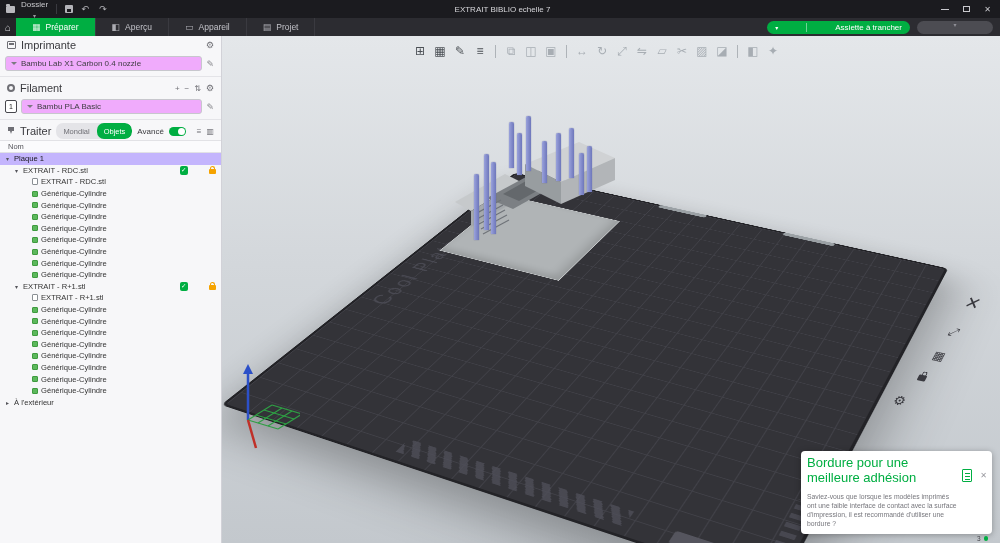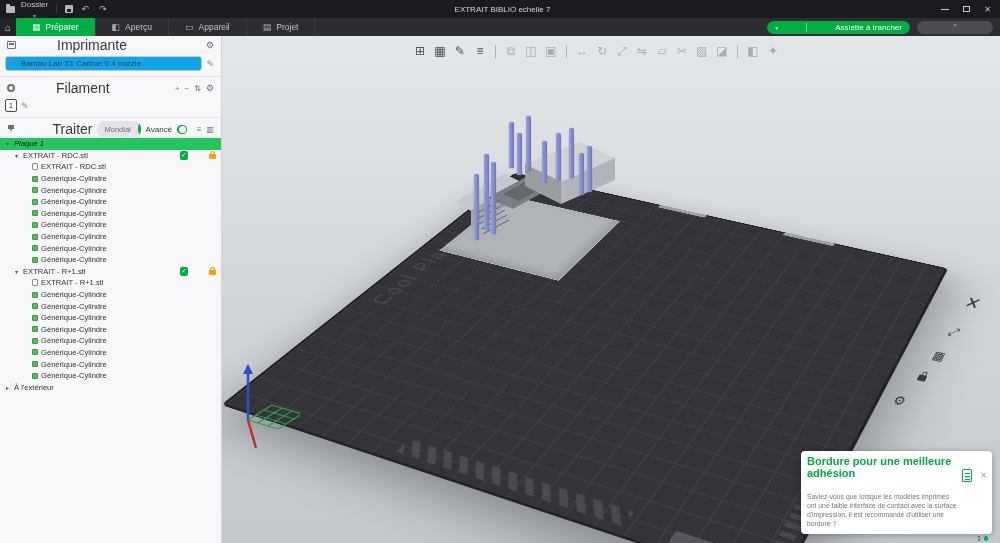--- a/index.html
+++ b/index.html
@@ -36,53 +36,53 @@
   .btn-slice { background:#00ae42; color:#fff;gap:28px; }
   .btn-print { background:#4c4c52; color:#8f8f97;flex-direction:column; }
   .pill-caret { font-size:6px; }
   .pill-sep { width:1px; height:9px; background:rgba(255,255,255,.45); }
   .btn-print .pill-sep { background:rgba(255,255,255,.18); }
 
   
   .sidebar { position:absolute; left:0; top:36px; width:222px; bottom:0; background:#f7f7f9;
     border-right:1px solid #d2d2d8; font-size:8px; color:#333; }
   .sec-h { display:flex; align-items:center; height:18px; padding:0 7px; gap:5px; }
-  .sec-title { font-size:14px; color:#3a3a3e;margin-left:36px; }
+  .sec-title { font-size:11px; color:#3a3a3e; }
   .flex-sp { flex:1; }
   .ic-gear { font-size:9px; color:#707076; }
   .ic-pencil { font-size:9px; color:#85858b; }
   .ic-small { font-size:8px; color:#707076; }
   .ic-printer { width:9px; height:8px; border:1px solid #6f6f75; border-radius:1px; position:relative; }
   .ic-printer::after { content:""; position:absolute; left:1px; top:1px; width:5px; height:2px; background:#6f6f75; }
   .ic-filament { width:8px; height:8px; border:2px solid #6f6f75; border-radius:50%; }
   .ic-process { width:8px; height:8px; position:relative; }
   .ic-process::before { content:""; position:absolute; left:1px; top:0; width:6px; height:4px; background:#6f6f75; }
   .ic-process::after { content:""; position:absolute; left:2.5px; top:4px; border-left:1.5px solid transparent; border-right:1.5px solid transparent; border-top:3px solid #6f6f75; }
   .row { display:flex; align-items:center; padding:2px 7px 3px 5px; gap:4px; }
-  .select { display:flex; align-items:center; background:#0ea5e9; border:1px solid #c7c7cd; border-radius:3px;
+  .select { display:flex; align-items:center; background:#f0abfc; border:1px solid #c7c7cd; border-radius:3px;
     height:15px; padding:0 5px; gap:4px; flex:1; color:#3c3c40; }
   .select .sel-txt { flex:1; white-space:nowrap; overflow:hidden; }
   .caret-shape { width:0; height:0; border-left:3px solid transparent; border-right:3px solid transparent; border-top:3.5px solid #7a7a80; }
   .sel-small { flex:0 0 92px; }
   .lbl { color:#3a3a3e; }
   .divider { height:1px; background:#e4e4e8; margin:2px 0; }
   .idx-box { width:12px; height:13px; border:1.5px solid #47474d; border-radius:2px; background:#fff;
     display:flex; align-items:center; justify-content:center; font-size:7px; color:#222; }
   .seg { display:flex; background:#e4e4e8; border-radius:7px; overflow:hidden; height:16px; font-size:7.5px; }
   .seg span { display:flex; align-items:center; padding:0 7px; color:#6f6f75; }
   .seg .seg-on { background:#00ae42; color:#fff; border-radius:7px; }
   .toggle { width:17px; height:9px; background:#00ae42; border-radius:5px; position:relative; }
   .toggle::after { content:""; position:absolute; right:1px; top:1px; width:7px; height:7px; background:#fff; border-radius:50%; }
 
   .tree-head { height:13px; display:flex; align-items:center; padding:0 8px; font-size:7.5px; color:#55555b;
     background:#fbfbfd; border-top:1px solid #e2e2e6; border-bottom:1px solid #e2e2e6; }
   .tree-rows { }
   .tree-row { position:relative; display:flex; align-items:center; height:11.6px; font-size:7.6px; color:#333;
     gap:3px; padding-left:calc(4px + var(--lvl,0) * 9px); }
-  .tree-row.selected { background:#22c55e; color:#15151a;font-style:italic; }
+  .tree-row.selected { background:#c4b5fd; color:#15151a; }
   .expander { width:7px; font-size:6px; color:#55555b; text-align:center; flex:0 0 auto; }
   .row-icon { display:none; flex:0 0 auto; }
   .t-part .row-icon { display:block; width:6px; height:7px; background:#fff; border:1px solid #8a8f94; border-radius:1px; }
   .t-cylinder .row-icon { display:block; width:6px; height:6px; background:#5cb85c; border:1px solid #3f9b3f; border-radius:1px; }
   .row-label { white-space:nowrap; overflow:hidden; }
   .check-badge { display:none; position:absolute; right:33px; top:1.5px; width:8.5px; height:8.5px; background:#00ae42; border-radius:2px; }
   .check-badge::after { content:"✓"; position:absolute; left:1.5px; top:-0.5px; font-size:6.5px; color:#fff; }
   .tree-row.check .check-badge { display:block; }
   .lock-badge { display:none; position:absolute; right:5px; top:4.5px; width:7px; height:5px; background:#f5a300; border-radius:1px; }
   .lock-badge::before { content:""; position:absolute; left:1.2px; top:-3.5px; width:3px; height:3.5px;
@@ -132,21 +132,21 @@
 
   .vtoolbar { position:absolute; left:188px; top:5px; display:flex; align-items:center; }
   .tbtn { width:20px; height:20px; display:flex; align-items:center; justify-content:center; font-size:12px;
     color:#4b5055; border-radius:3px; }
   .tbtn .glyph { pointer-events:none; }
   .tbtn.disabled { color:#a7adb3; }
   .tbtn.t-sep { width:1px; height:13px; background:#aeb3b8; border-radius:0; margin:0 5px; }
 
   .toast { position:absolute; right:8px; bottom:9px; width:191px; background:#fff; border-radius:4px;
     box-shadow:0 1px 6px rgba(0,0,0,.3); padding:4px 34px 5px 6px; }
-  .toast-title { font-size:11px; font-weight:bold; color:#00ae42; margin-bottom:14px; }
+  .toast-title { font-size:13px; font-weight:normal; color:#00ae42; margin-bottom:8px; }
   .toast-body { font-size:6.8px; color:#77777d; line-height:1.32; }
   .toast-doc { position:absolute; right:20px; top:18px; width:10px; height:13px; border:1.2px solid #00ae42; border-radius:1px; }
   .toast-doc::before { content:""; position:absolute; left:1.5px; top:2.5px; width:5px; height:1px; background:#00ae42;
     box-shadow:0 3px 0 #00ae42, 0 6px 0 #00ae42; }
   .toast-close { position:absolute; right:5px; top:20px; font-size:8px; color:#9a9aa0; }
   .notif { position:absolute; right:12px; bottom:1px; display:flex; align-items:center; gap:3px; font-size:6.5px; color:#44444a; }
   .notif-dot { width:4.5px; height:4.5px; border-radius:50%; background:#00ae42; }
 </style>
 </head>
 <body>
@@ -229,38 +229,43 @@
       <span class="ic-filament"></span>
       <span class="sec-title">Filament</span>
       <span class="flex-sp"></span>
       <span class="ic-small">+</span>
       <span class="ic-small">−</span>
       <span class="ic-small">⇅</span>
       <span class="ic-gear">⚙</span>
     </div>
     <div class="row">
       <span class="idx-box">1</span>
+      <div class="select">
+        <span class="caret-shape"></span>
+        <span class="sel-txt">Bambu PLA Basic</span>
+      </div>
       <span class="ic-pencil">✎</span>
     </div>
     <div class="divider"></div>
 
     <div class="sec-h">
       <span class="ic-process"></span>
       <span class="sec-title">Traiter</span>
       <div class="seg">
         <span>Mondial</span>
         <span class="seg-on">Objets</span>
       </div>
       <span class="lbl">Avancé</span>
       <span class="toggle"></span>
       <span class="flex-sp"></span>
       <span class="ic-small">≡</span>
       <span class="ic-small">▥</span>
     </div>
 
+    <div class="tree-head">Nom</div>
     <div class="tree-rows">
 
     <div class="tree-row t-plate selected" style="--lvl: 0;">
           <span class="expander">▾</span>
 
           <span class="row-label">Plaque 1</span>
 
         </div>
         <div class="tree-row t-group check lock" style="--lvl: 1;">
           <span class="expander">▾</span>

